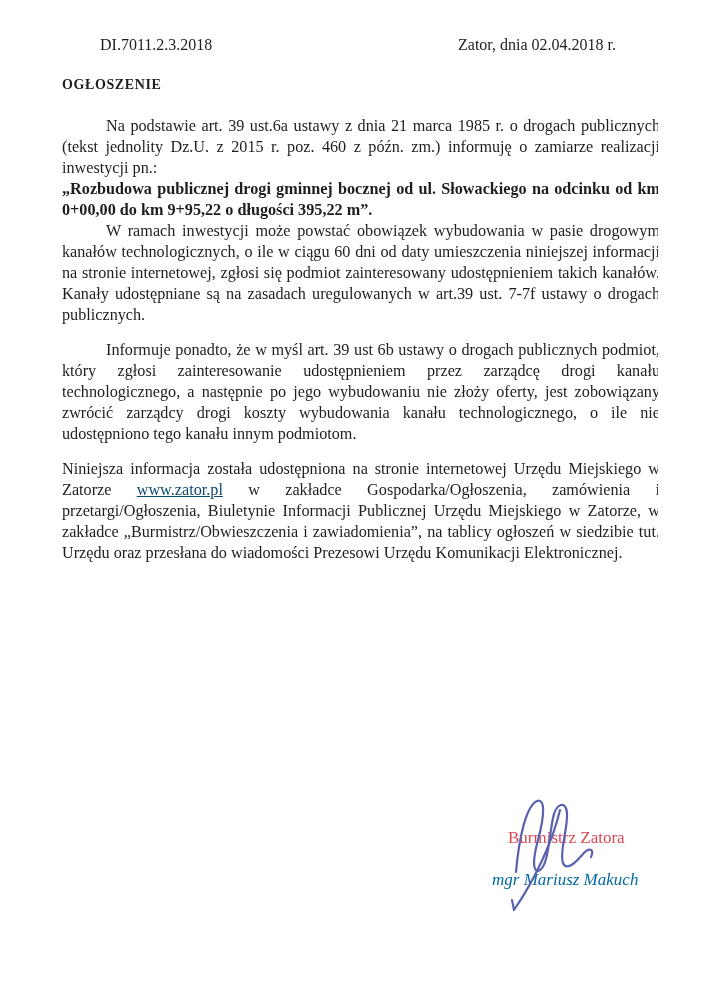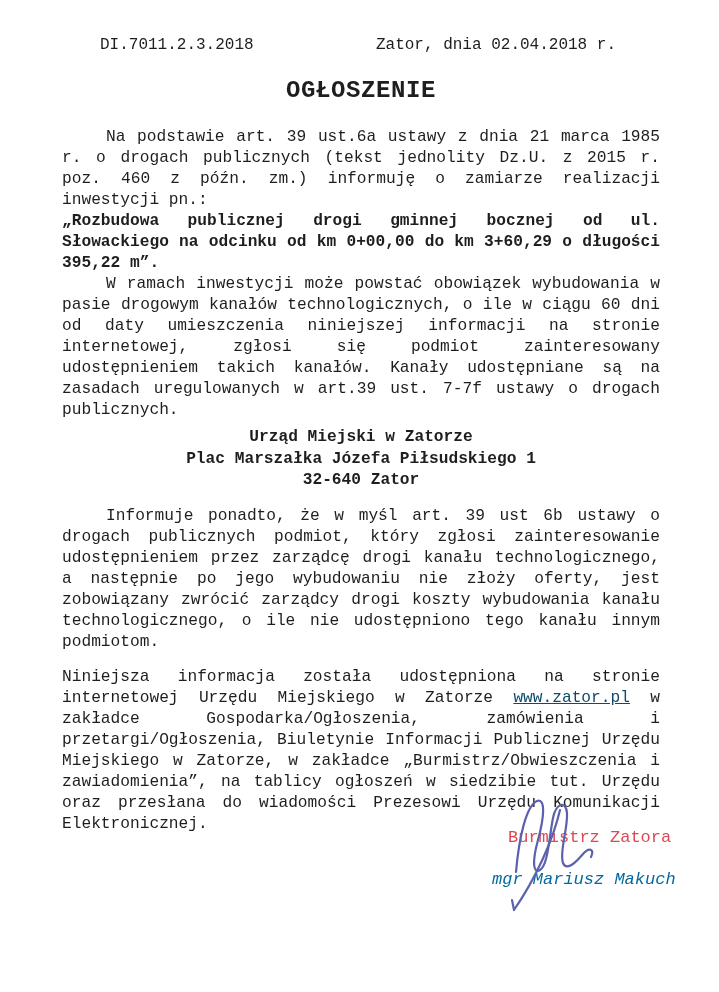--- a/index.html
+++ b/index.html
@@ -5,42 +5,40 @@
   html, body {
     margin: 0;
     padding: 0;
     background: #ffffff;
   }
   .page {
     position: relative;
     width: 658px;
     height: 992px;
     background: #ffffff;
-    font-family: Liberation Mono, monospace;
+    font-family: Liberation Serif, serif;
     color: #1e1e1e;
     overflow: hidden;
-    padding-left: 27px;
   }
   .content {
     position: absolute;
     left: 62px;
     top: 36px;
     width: 598px;
   }
   .header-row {
     display: flex;
     justify-content: space-between;
     font-size: 16px;
     padding-left: 38px;
     padding-right: 44px;
   }
   .doc-title {
-    text-align: center;
     font-weight: bold;
-    font-size: 24px;
+    font-size: 14px;
     letter-spacing: 0.6px;
     margin-top: 23px;
   }
   .body-text {
     margin-top: 23px;
     font-size: 16.2px;
     line-height: 21px;
     text-align: justify;
   }
   .para { margin: 0; }
@@ -95,28 +93,23 @@
 
     <div class="header-row">
       <span>DI.7011.2.3.2018</span>
       <span>Zator, dnia 02.04.2018 r.</span>
     </div>
 
     <div class="doc-title">OGŁOSZENIE</div>
 
     <div class="body-text">
       <p class="para indent">Na podstawie art. 39 ust.6a ustawy z dnia 21 marca 1985 r. o drogach publicznych (tekst jednolity Dz.U. z 2015 r. poz. 460 z późn. zm.) informuję o zamiarze realizacji inwestycji pn.:</p>
-      <p class="para bold-para">„Rozbudowa publicznej drogi gminnej bocznej od ul. Słowackiego na odcinku od km 0+00,00 do km 3+60,29 o długości 395,22 m”.</p>
+      <p class="para bold-para">„Rozbudowa publicznej drogi gminnej bocznej od ul. Słowackiego na odcinku od km 0+00,00 do km 9+95,22 o długości 395,22 m”.</p>
       <p class="para indent">W ramach inwestycji może powstać obowiązek wybudowania w pasie drogowym kanałów technologicznych, o ile w ciągu 60 dni od daty umieszczenia niniejszej informacji na stronie internetowej, zgłosi się podmiot zainteresowany udostępnieniem takich kanałów. Kanały udostępniane są na zasadach uregulowanych w art.39 ust. 7-7f ustawy o drogach publicznych.</p>
 
-      <div class="address-block">
-        <div>Urząd Miejski w Zatorze</div>
-        <div>Plac Marszałka Józefa Piłsudskiego 1</div>
-        <div>32-640 Zator</div>
-      </div>
 
       <p class="para indent para-gap">Informuje ponadto, że w myśl art. 39 ust 6b ustawy o drogach publicznych podmiot, który zgłosi zainteresowanie udostępnieniem przez zarządcę drogi kanału technologicznego, a następnie po jego wybudowaniu nie złoży oferty, jest zobowiązany zwrócić zarządcy drogi koszty wybudowania kanału technologicznego, o ile nie udostępniono tego kanału innym podmiotom.</p>
 
       <p class="para para-gap"><span>Niniejsza informacja została udostępniona na stronie internetowej Urzędu Miejskiego w Zatorze </span><span class="doc-link">www.zator.pl</span><span> w zakładce Gospodarka/Ogłoszenia, zamówienia i przetargi/Ogłoszenia, Biuletynie Informacji Publicznej Urzędu Miejskiego w Zatorze, w zakładce „Burmistrz/Obwieszczenia i zawiadomienia”, na tablicy ogłoszeń w siedzibie tut. Urzędu oraz przesłana do wiadomości Prezesowi Urzędu Komunikacji Elektronicznej.</span></p>
     </div>
   </div>
 
   <div class="signature-area">
     <span class="stamp-line1" style="color: rgb(217, 74, 85);">Burmistrz Zatora</span>
     <span class="stamp-line2" style="color: #0369a1;">mgr Mariusz Makuch</span>

